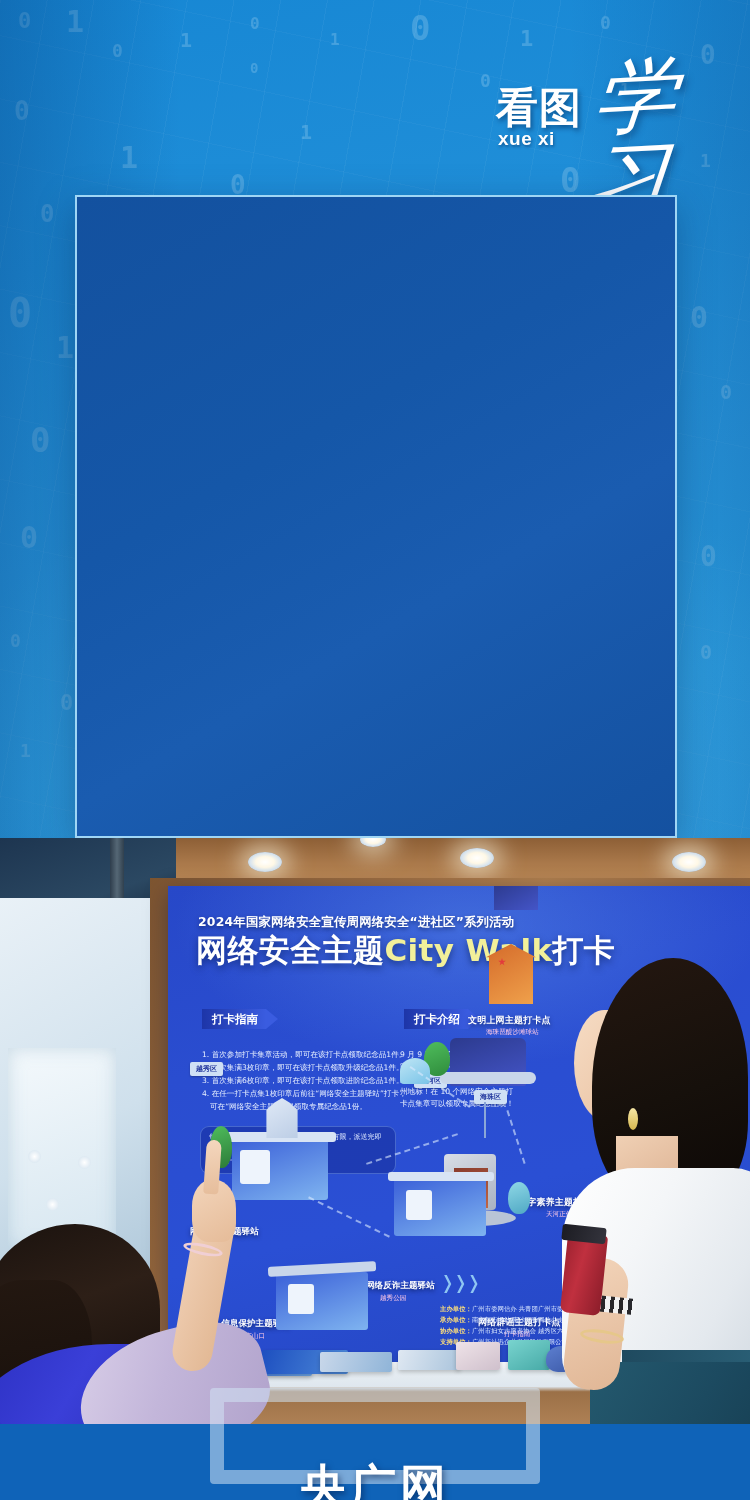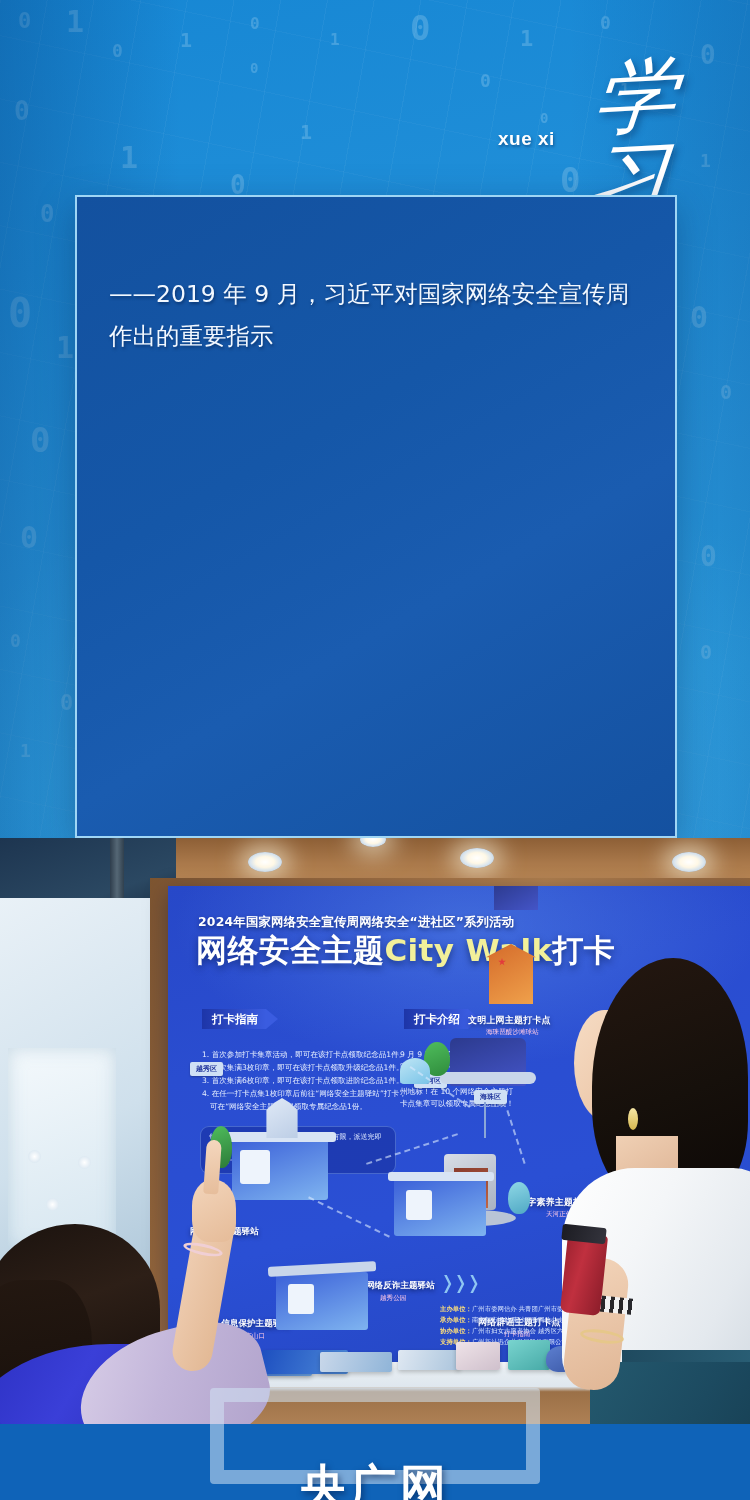--- a/index.html
+++ b/index.html
@@ -385,26 +385,26 @@
       <span class="digit" style="left:60px;top:690px;font-size:22px;">0</span>
       <span class="digit" style="left:130px;top:720px;font-size:16px;">1</span>
       <span class="digit" style="left:700px;top:640px;font-size:20px;">0</span>
       <span class="digit" style="left:660px;top:700px;font-size:24px;">0</span>
       <span class="digit" style="left:20px;top:740px;font-size:18px;">1</span>
       <span class="digit" style="left:90px;top:790px;font-size:20px;">0</span>
     </div>
   <div class="bg-vignette"></div>
 
   <div class="logo">
+    <div class="logo-kt">看图</div>
     <div class="logo-xuexi">xue xi</div>
     <div class="logo-cursive">学习</div>
   </div>
 
   <div class="quote-card">
-    <div class="quote-attr">——2019 年 9 月，习近平对国家网络安全宣传周作出的重要指示</div>
   </div>
 
   <div class="photo">
 
     <div class="ceiling"></div>
     <div class="ceiling-left"></div>
     <div class="ceiling-beam"></div>
     <div class="spot" style="left:248px;top:14px;"></div>
     <div class="spot" style="left:460px;top:10px;"></div>
     <div class="spot" style="left:672px;top:14px;"></div>

